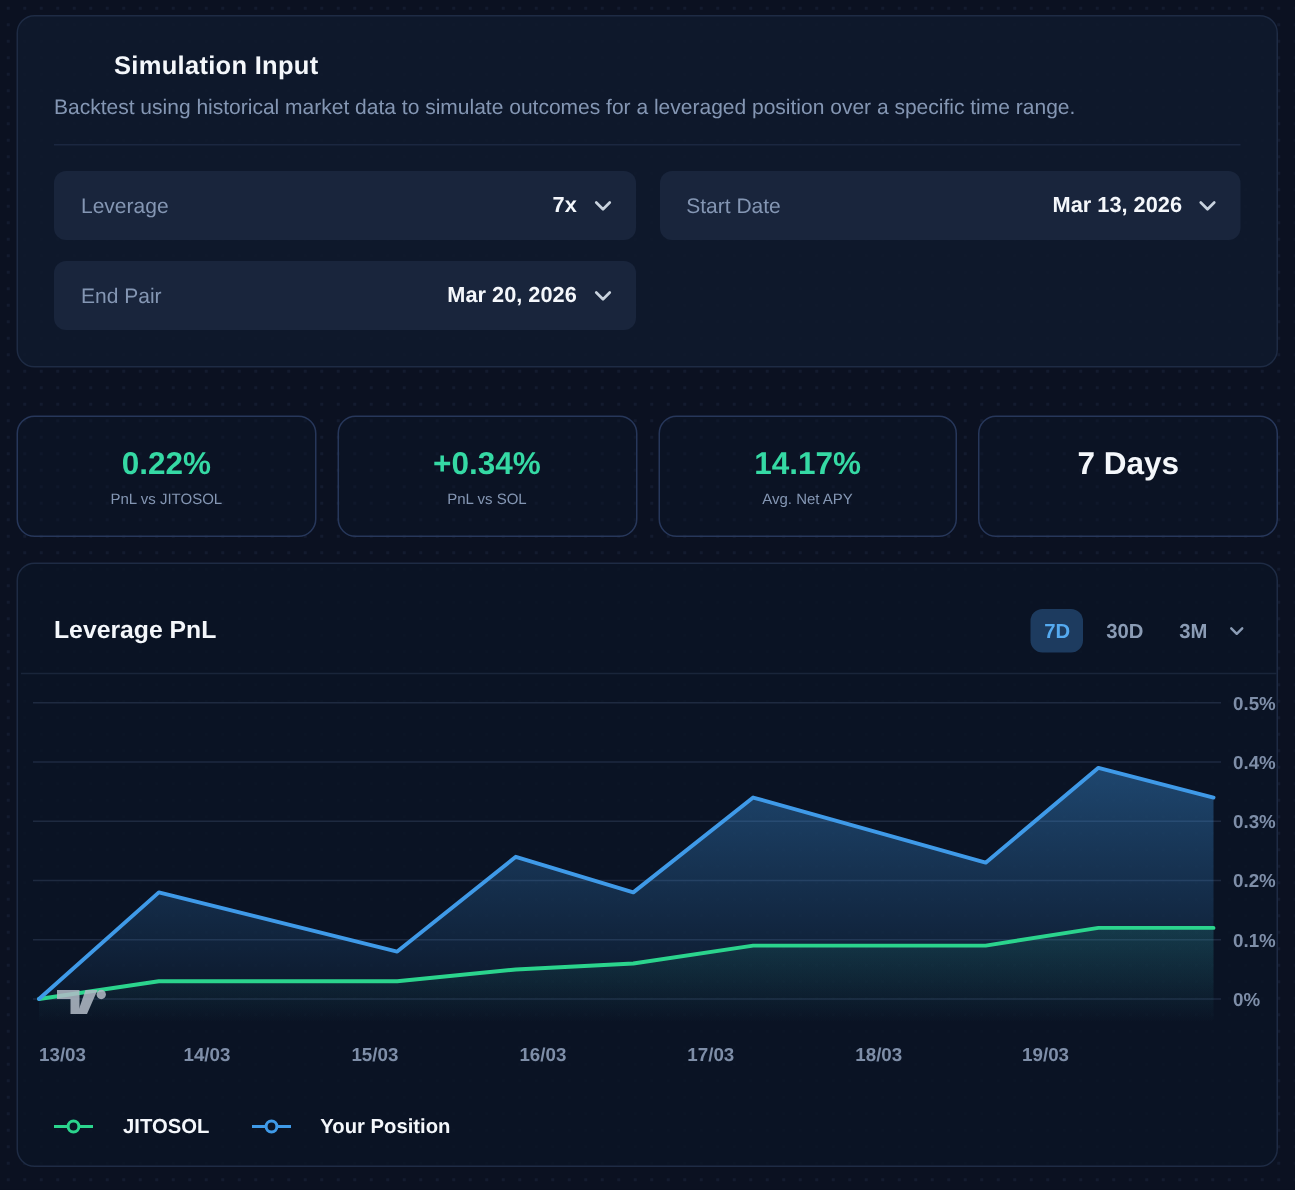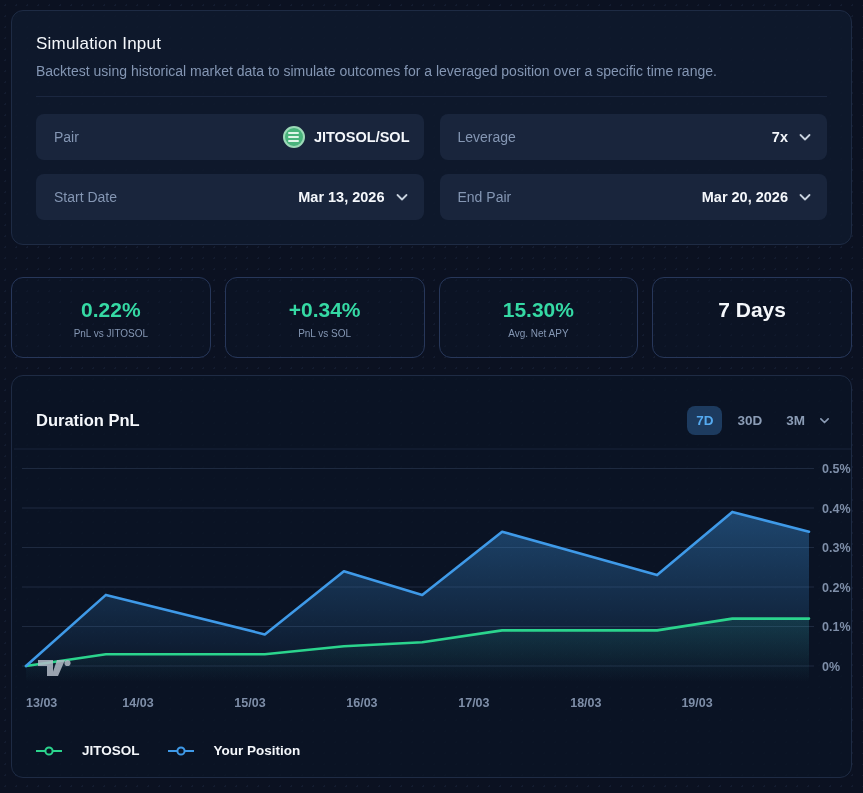--- a/index.html
+++ b/index.html
@@ -15,21 +15,21 @@
   .page { padding:10px 11px 0 11px; }
 
   .card {
     background:rgba(15,25,44,0.88);
     border:1px solid #1e2b44;
     border-radius:12px;
   }
 
   
   .sim-card { padding:23px 24px 24px 24px; }
-  .sim-title { font-size:17px; font-weight:400; color:#f4f7fb; letter-spacing:0.2px; }
+  .sim-title { font-size:17px; font-weight:700; color:#f4f7fb; letter-spacing:0.2px;margin-left:40px; }
   .sim-desc { font-size:14px; color:#8496b3; margin-top:9px; }
   .divider { height:1px; background:#1b2740; margin:17px 0 17px 0; }
 
   .fields-grid {
     display:grid; grid-template-columns:1fr 1fr; gap:14px 16px;
   }
   .field {
     background:#19253c;
     border-radius:8px;
     height:46px;
@@ -92,31 +92,20 @@
 
 <div class="page">
 
   <section class="card sim-card">
     <h2 class="sim-title">Simulation Input</h2>
     <p class="sim-desc">Backtest using historical market data to simulate outcomes for a leveraged position over a specific time range.</p>
     <div class="divider"></div>
 
     <div class="fields-grid">
 
-      <div class="field">
-        <span class="f-label">Pair</span>
-        <span class="f-right">
-          <span class="pair-icon">
-              <i></i>
-              <i></i>
-              <i></i>
-            </span>
-          <span class="f-value">JITOSOL/SOL</span>
-        </span>
-      </div>
 
       <div class="field">
         <span class="f-label">Leverage</span>
         <span class="f-right">
           <span class="f-value">7x</span>
           <span class="chev">
             <svg width="16" height="16" viewBox="0 0 16 16">
                 <path d="M3.5 6l4.5 4.5L12.5 6" fill="none" stroke="#c8d2de" stroke-width="1.8" stroke-linecap="round" stroke-linejoin="round"></path>
               </svg>
           </span>
@@ -153,31 +142,31 @@
   <section class="stats">
     <div class="stat-card">
       <div class="stat-value green">0.22%</div>
       <div class="stat-label">PnL vs JITOSOL</div>
     </div>
     <div class="stat-card">
       <div class="stat-value green">+0.34%</div>
       <div class="stat-label">PnL vs SOL</div>
     </div>
     <div class="stat-card">
-      <div class="stat-value green">15.30%</div>
+      <div class="stat-value green">14.17%</div>
       <div class="stat-label">Avg. Net APY</div>
     </div>
     <div class="stat-card">
       <div class="stat-value white">7 Days</div>
     </div>
   </section>
 
   <section class="card chart-card">
     <div class="chart-header">
-      <h3 class="chart-title">Duration PnL</h3>
+      <h3 class="chart-title">Leverage PnL</h3>
       <div class="range-group">
         <button class="range-btn active">7D</button>
         <button class="range-btn">30D</button>
         <button class="range-btn">3M</button>
         <span class="range-chev">
           <svg width="13" height="13" viewBox="0 0 16 16">
               <path d="M3.5 6l4.5 4.5L12.5 6" fill="none" stroke="#8b9cb5" stroke-width="2" stroke-linecap="round" stroke-linejoin="round"></path>
             </svg>
         </span>
       </div>

